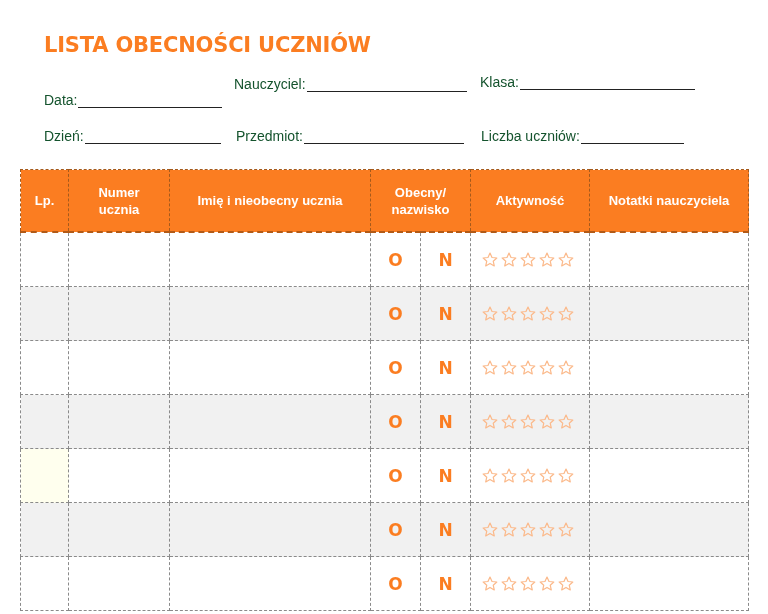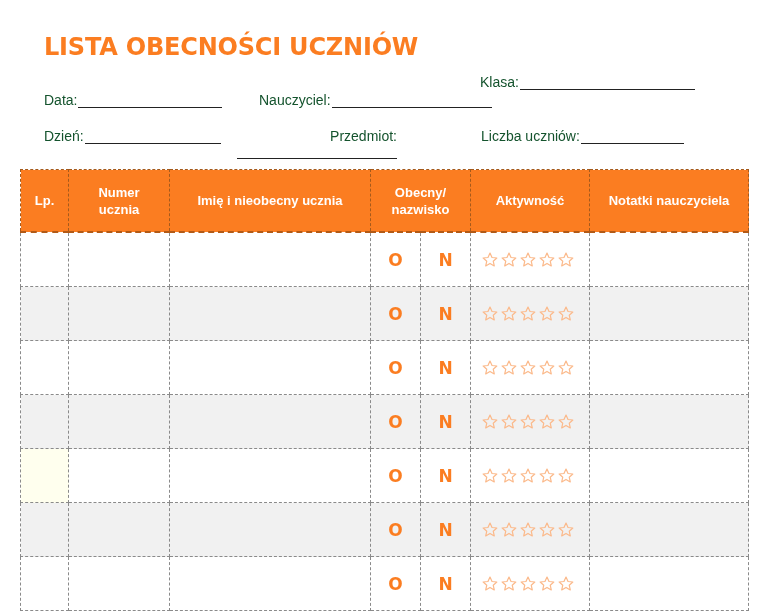--- a/index.html
+++ b/index.html
@@ -1,17 +1,17 @@
 <!DOCTYPE html>
 <html><head>
   <meta charset="utf-8">
   <style>
     html, body { margin:0; padding:0; background:#ffffff; }
     body { width:768px; height:614px; overflow:hidden; position:relative; font-family:"DejaVu Sans", sans-serif; color:#111; }
-    .title { position:absolute; left:44px; top:33px; font-family:"DejaVu Sans", sans-serif; font-weight:bold; font-size:24px; letter-spacing:-0.2px; color:#fb7d21; }
+    .title { position:absolute; left:44px; top:33px; font-family:"DejaVu Sans", sans-serif; font-weight:bold; font-size:21px; letter-spacing:-0.2px; color:#fb7d21; }
     .field { position:absolute; font-family:"Liberation Sans", sans-serif; font-size:14px; color:#14532d; display:flex; align-items:flex-end; }
     .field .line { display:inline-block; border-bottom:1px solid #222; height:14px; margin-left:1px; }
     table { position:absolute; left:20px; top:169px; border-collapse:collapse; table-layout:fixed; }
     th, td { border:1px dashed #8a8a8a; padding:0; }
     th { background:#fb7d21; color:#ffffff; font-family:"Liberation Sans", sans-serif; font-weight:bold; font-size:13px; height:61px; text-align:center; line-height:17px; border-color:#a55a1c; }
     thead tr { border-bottom:2px dashed #b35a16;margin-top:24px; }
     td { height:53px; }
     tr.shaded td { background:#f1f1f1; }
     td.hl { background:#ffffee !important; }
     td.on { text-align:center; color:#fb7d21; font-family:"DejaVu Sans", sans-serif; font-weight:bold; font-size:17px; }
@@ -21,34 +21,34 @@
   </style>
 </head>
 <body>
 
 <div class="title">LISTA OBECNOŚCI UCZNIÓW</div>
 
 <div class="field" style="left:44px;top:92px;">
   <span>Data:</span>
     <span class="line" style="width:144px"></span>
 </div>
-<div class="field" style="left:234px;top:92px;margin-left:25px;">
+<div class="field" style="left:234px;top:76px;">
   <span>Nauczyciel:</span>
     <span class="line" style="width:160px"></span>
 </div>
 <div class="field" style="left:480px;top:74px;">
   <span>Klasa:</span>
     <span class="line" style="width:175px"></span>
 </div>
 
 <div class="field" style="left:44px;top:128px;">
   <span>Dzień:</span>
     <span class="line" style="width:136px"></span>
 </div>
-<div class="field" style="left:236px;top:128px;flex-direction:column;">
+<div class="field" style="left:236px;top:128px;">
   <span>Przedmiot:</span>
     <span class="line" style="width:160px"></span>
 </div>
 <div class="field" style="left:481px;top:128px;">
   <span>Liczba uczniów:</span>
     <span class="line" style="width:103px"></span>
 </div>
 
 <table>
   <colgroup>

